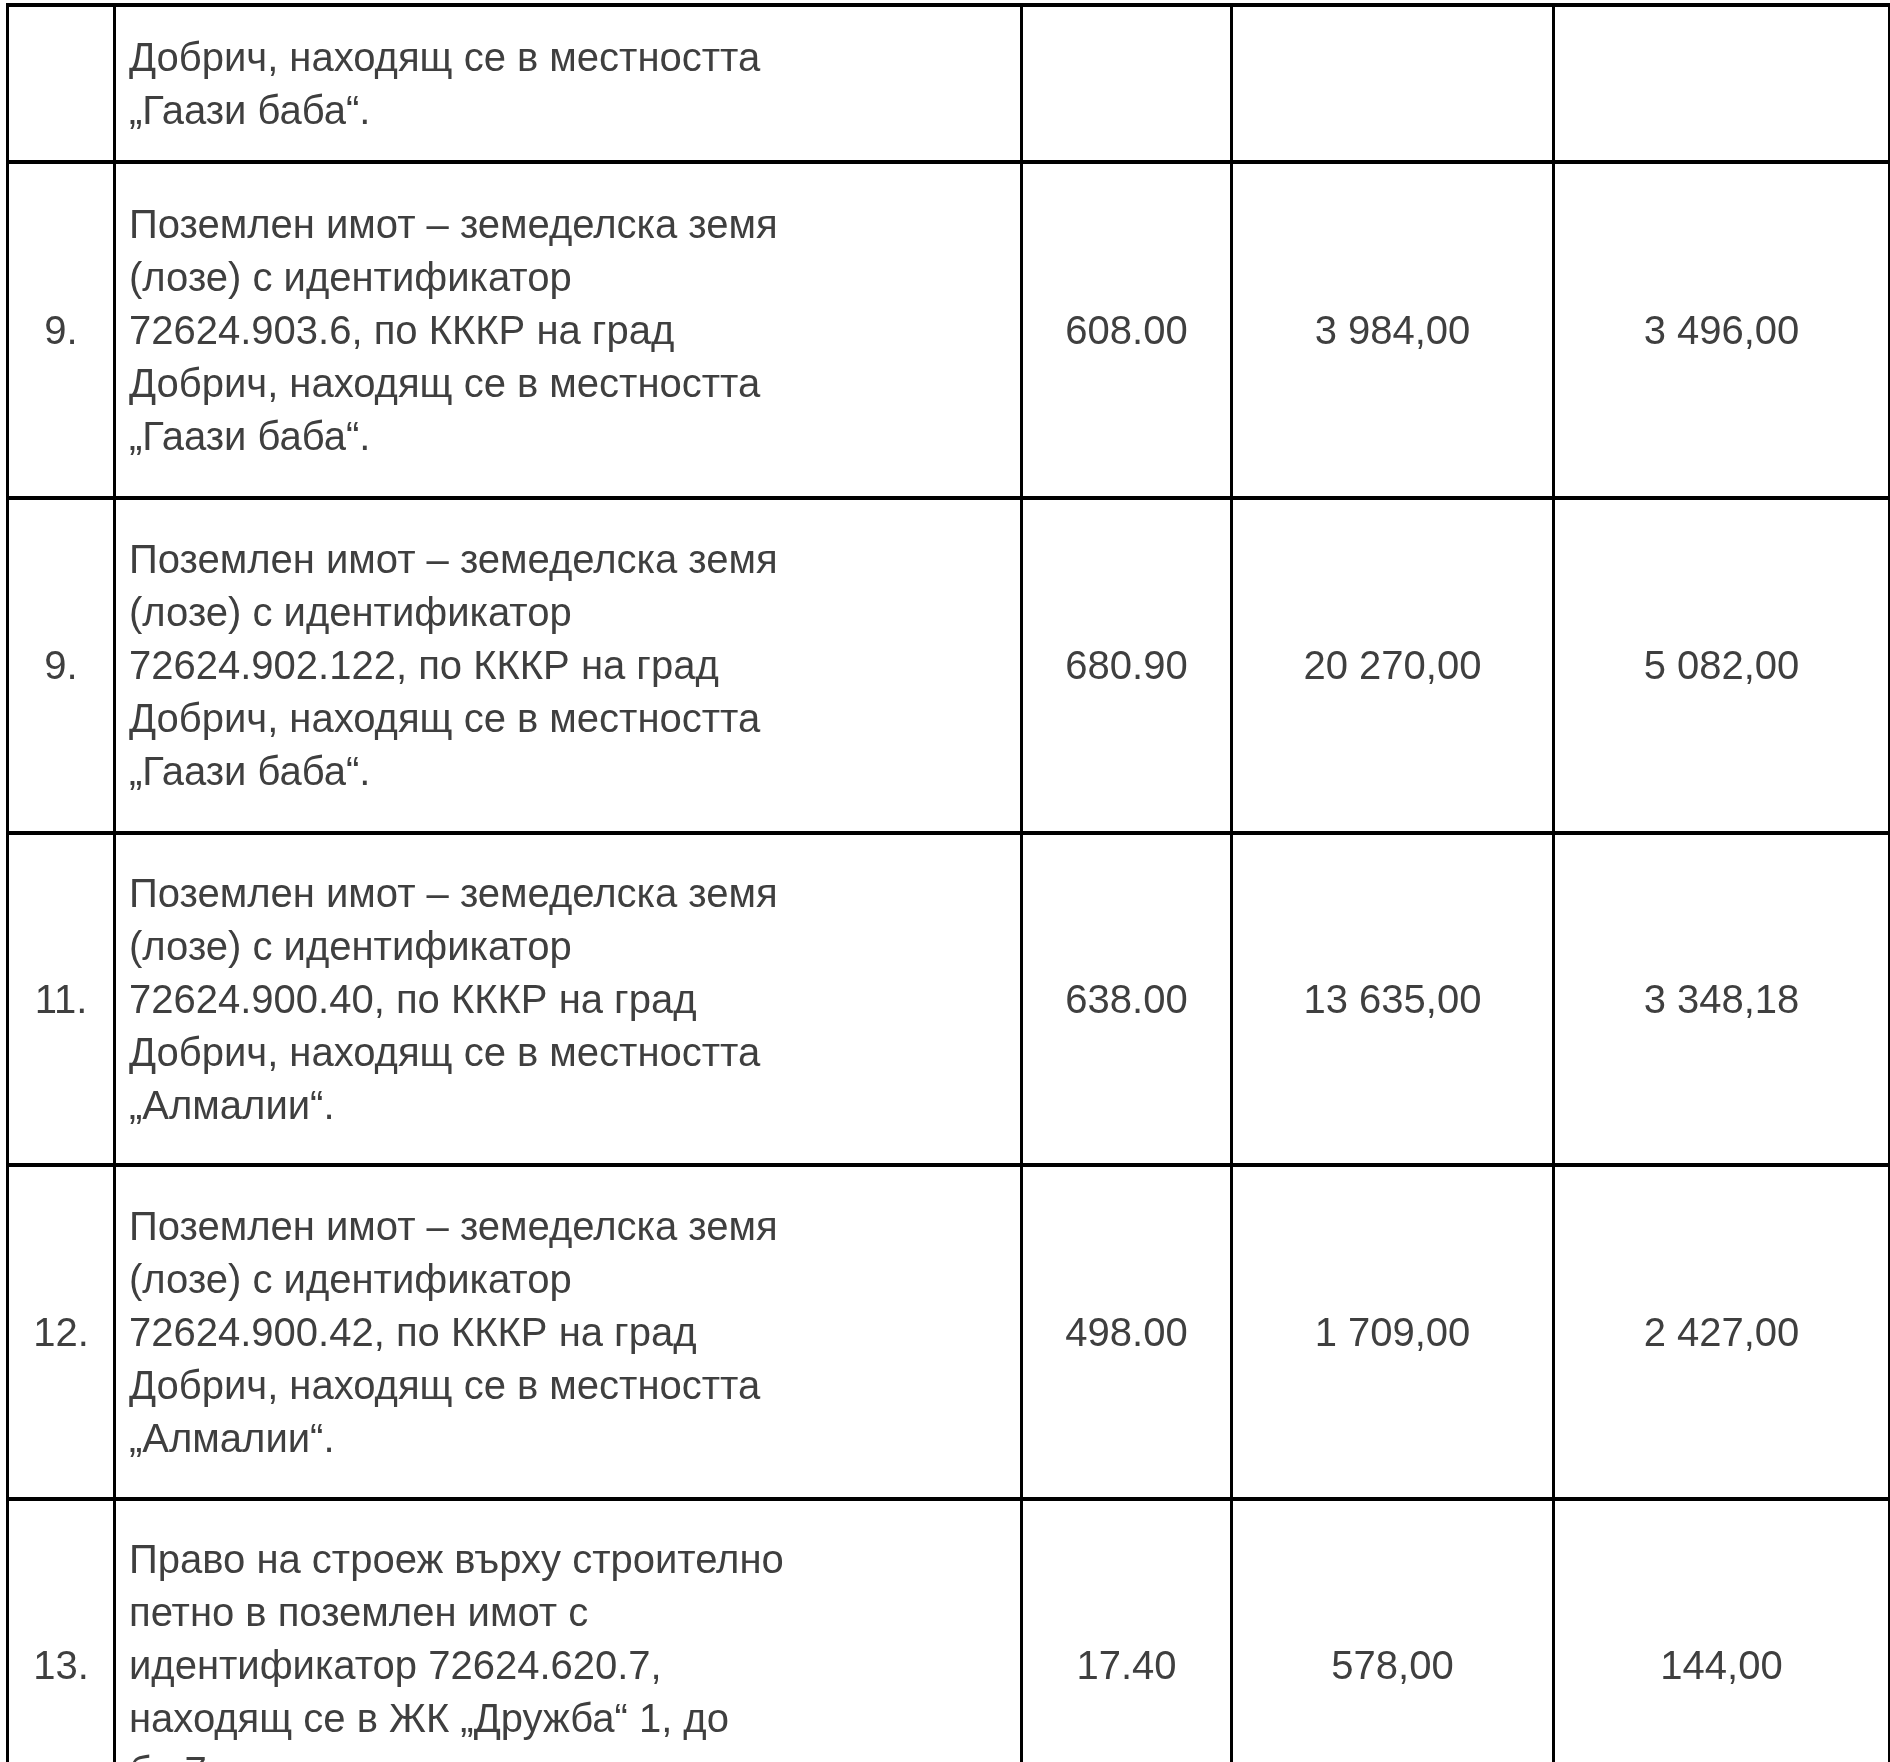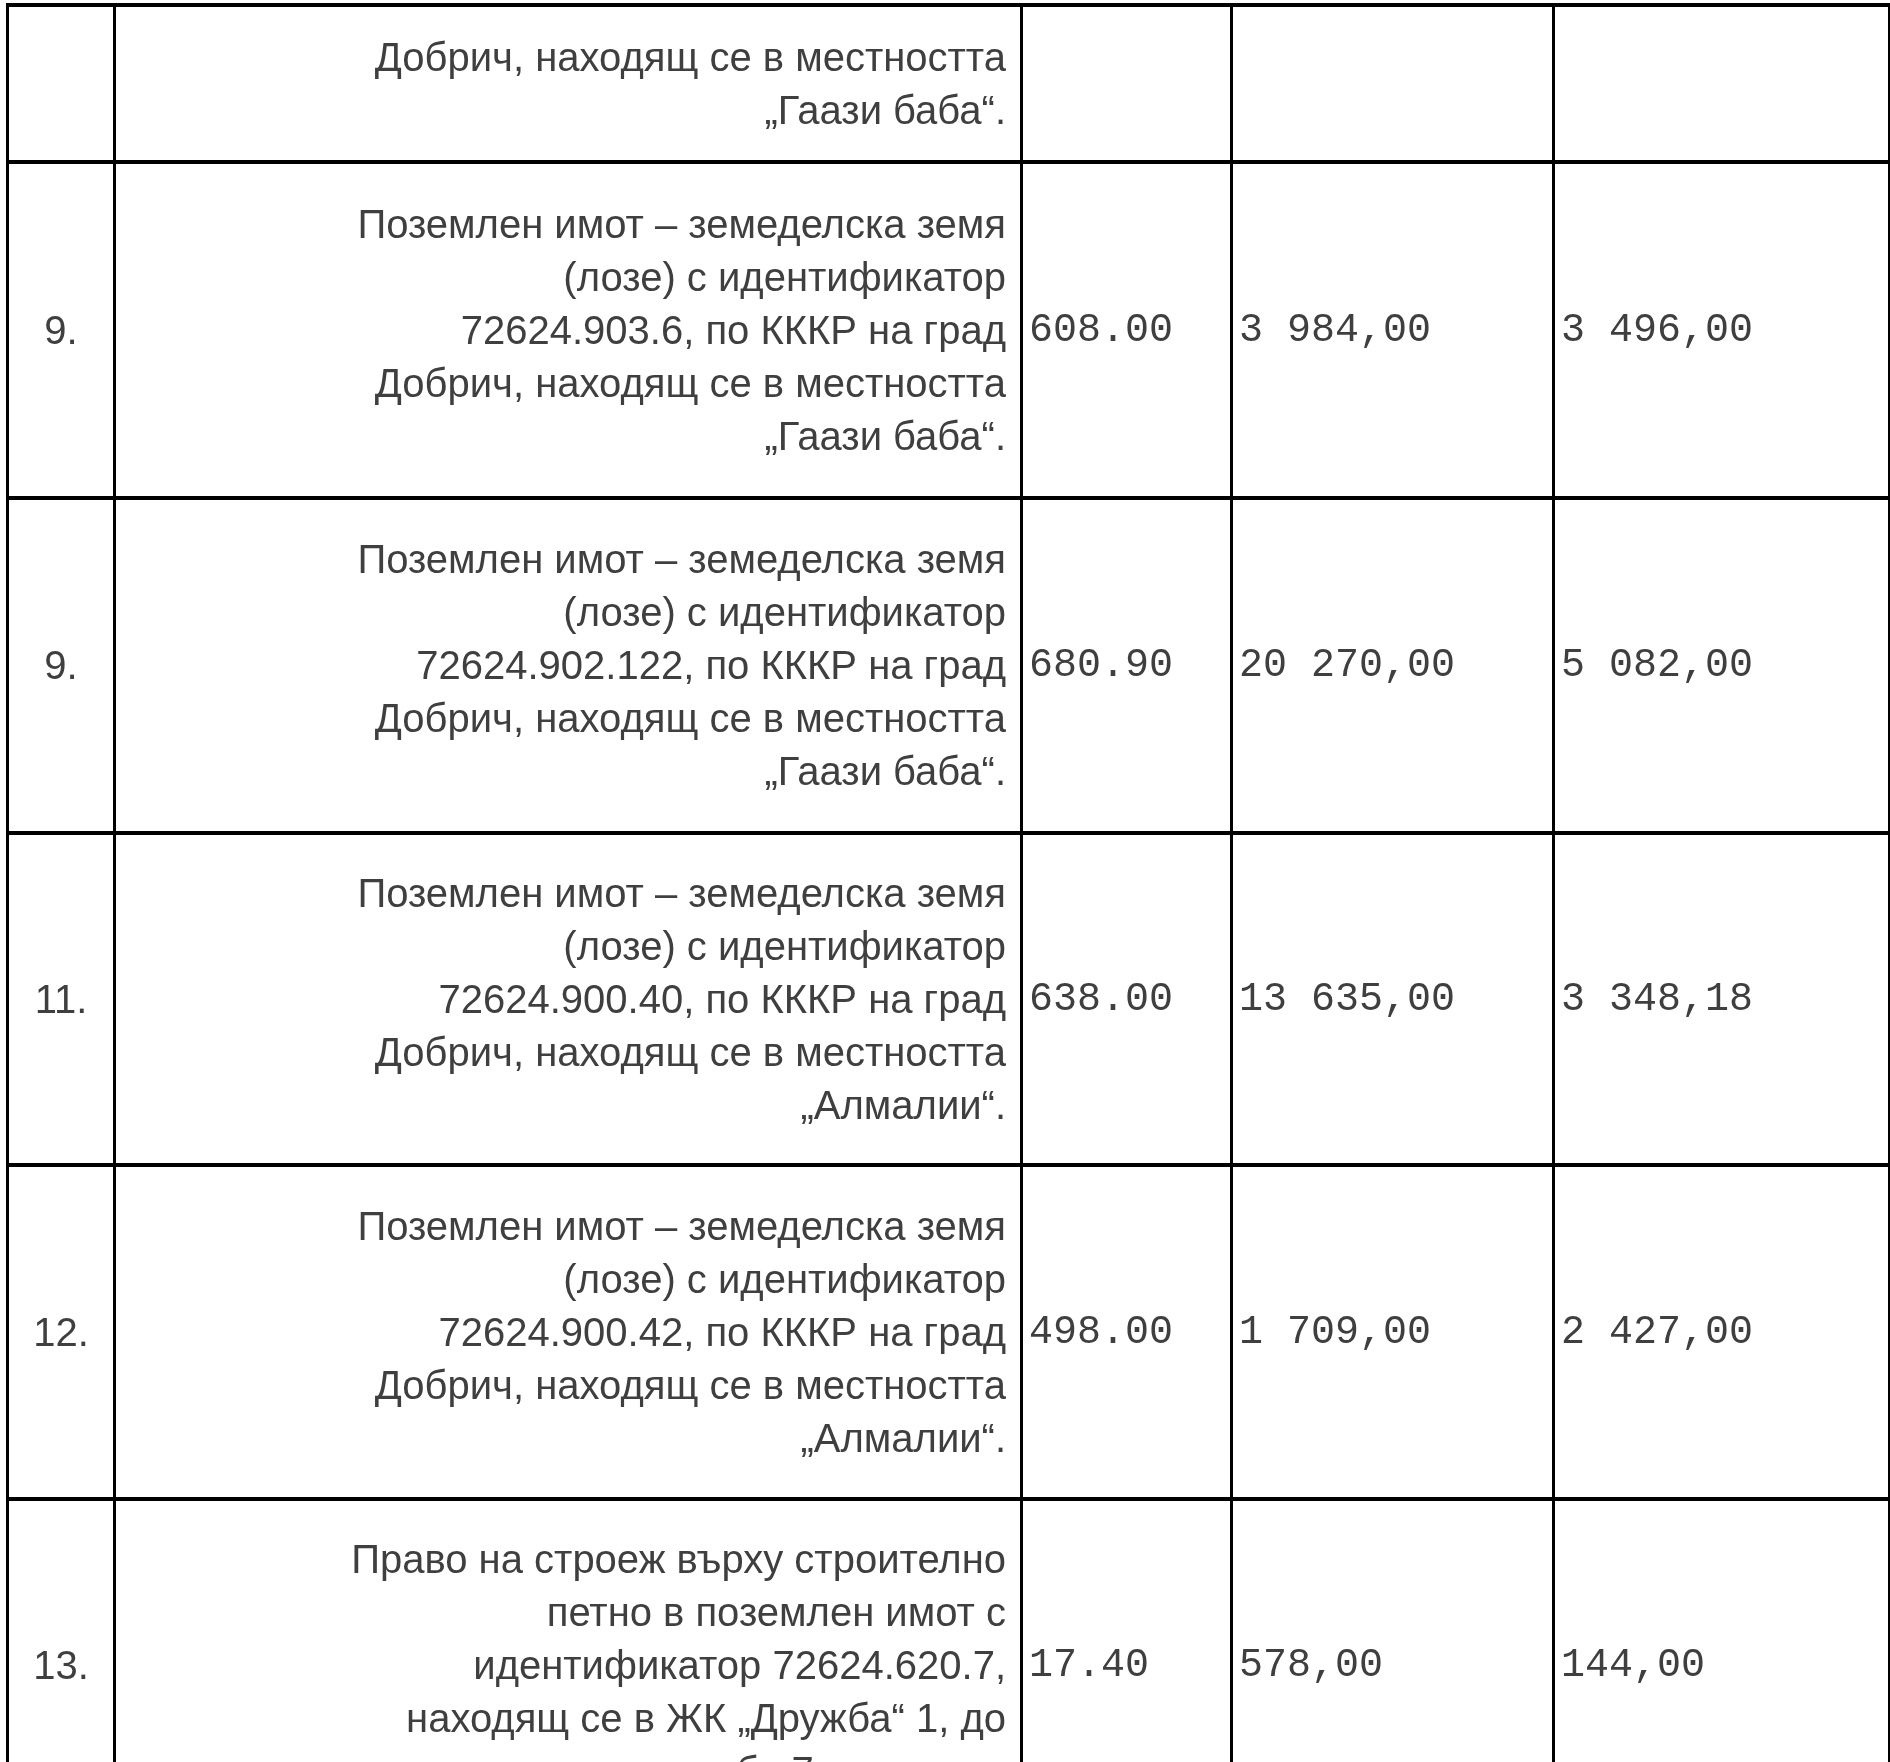--- a/index.html
+++ b/index.html
@@ -33,28 +33,27 @@
   tr.r-b td { height: 319px; }
   tr.r-c td { height: 316px; }
   tr.r-d td { height: 318px; }
   tr.r-e td { height: 317px; }
 
   td.cell-num {
     text-align: center;
     padding: 0 4px;
   }
   td.cell-desc {
-    text-align: right;
+    text-align: left;
     padding: 6px 14px 6px 13px;
     white-space: pre-line; 
   }
   td.cell-val {
-    text-align: left;
+    text-align: center;
     padding: 0 6px;
-    font-family: Liberation Mono, monospace;
   }
 </style>
 </head>
 <body>
 
 <table class="doc-table">
   <colgroup>
     <col style="width:107px">
     <col style="width:907px">
     <col style="width:210px">

